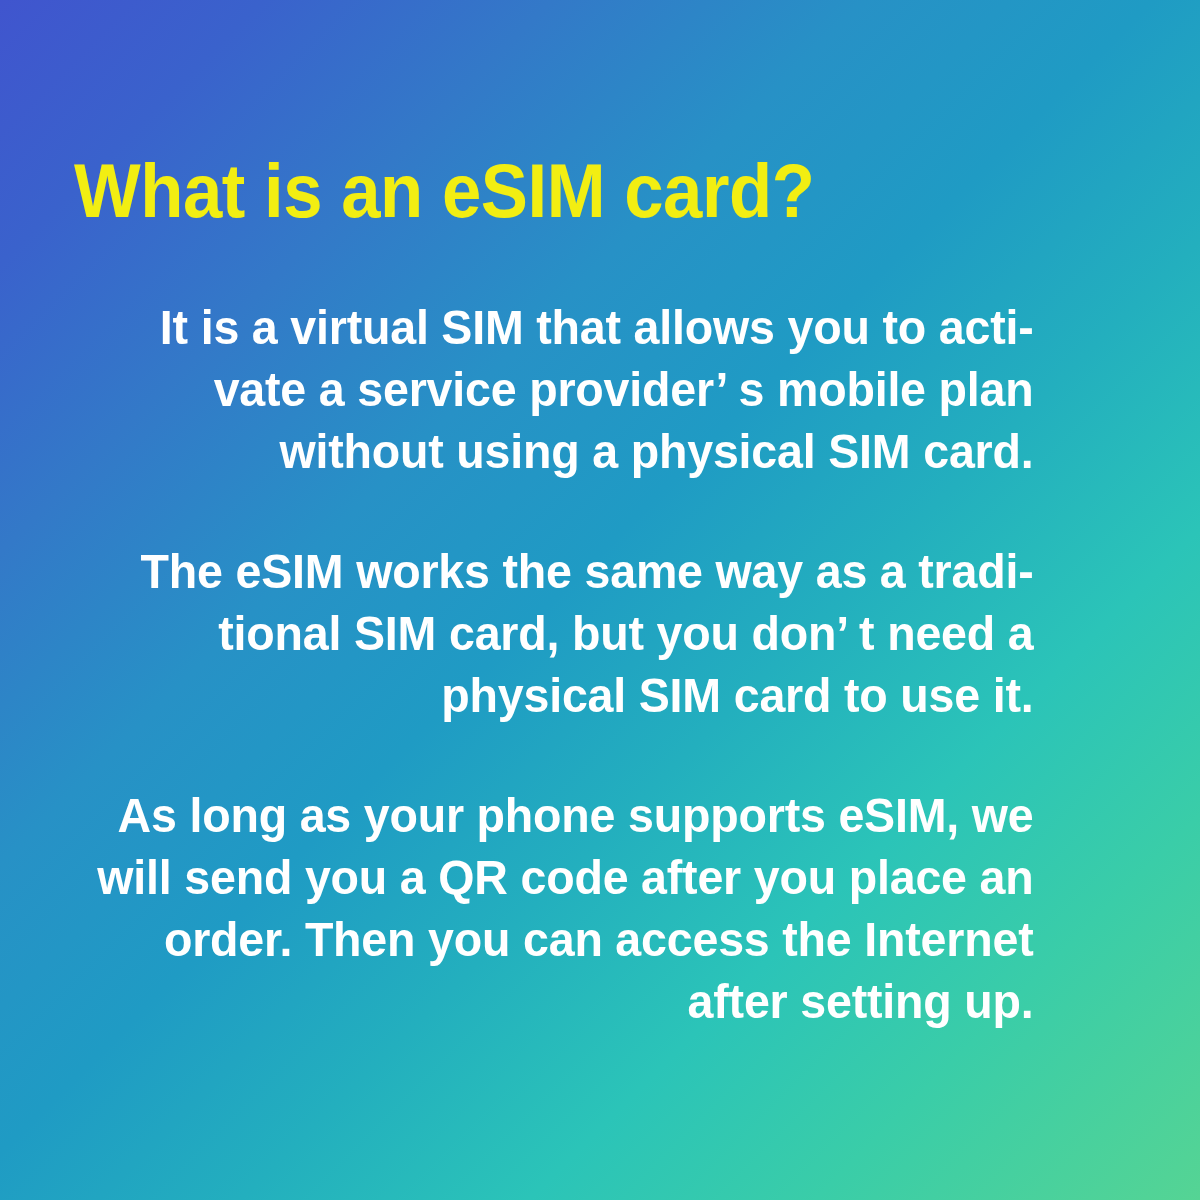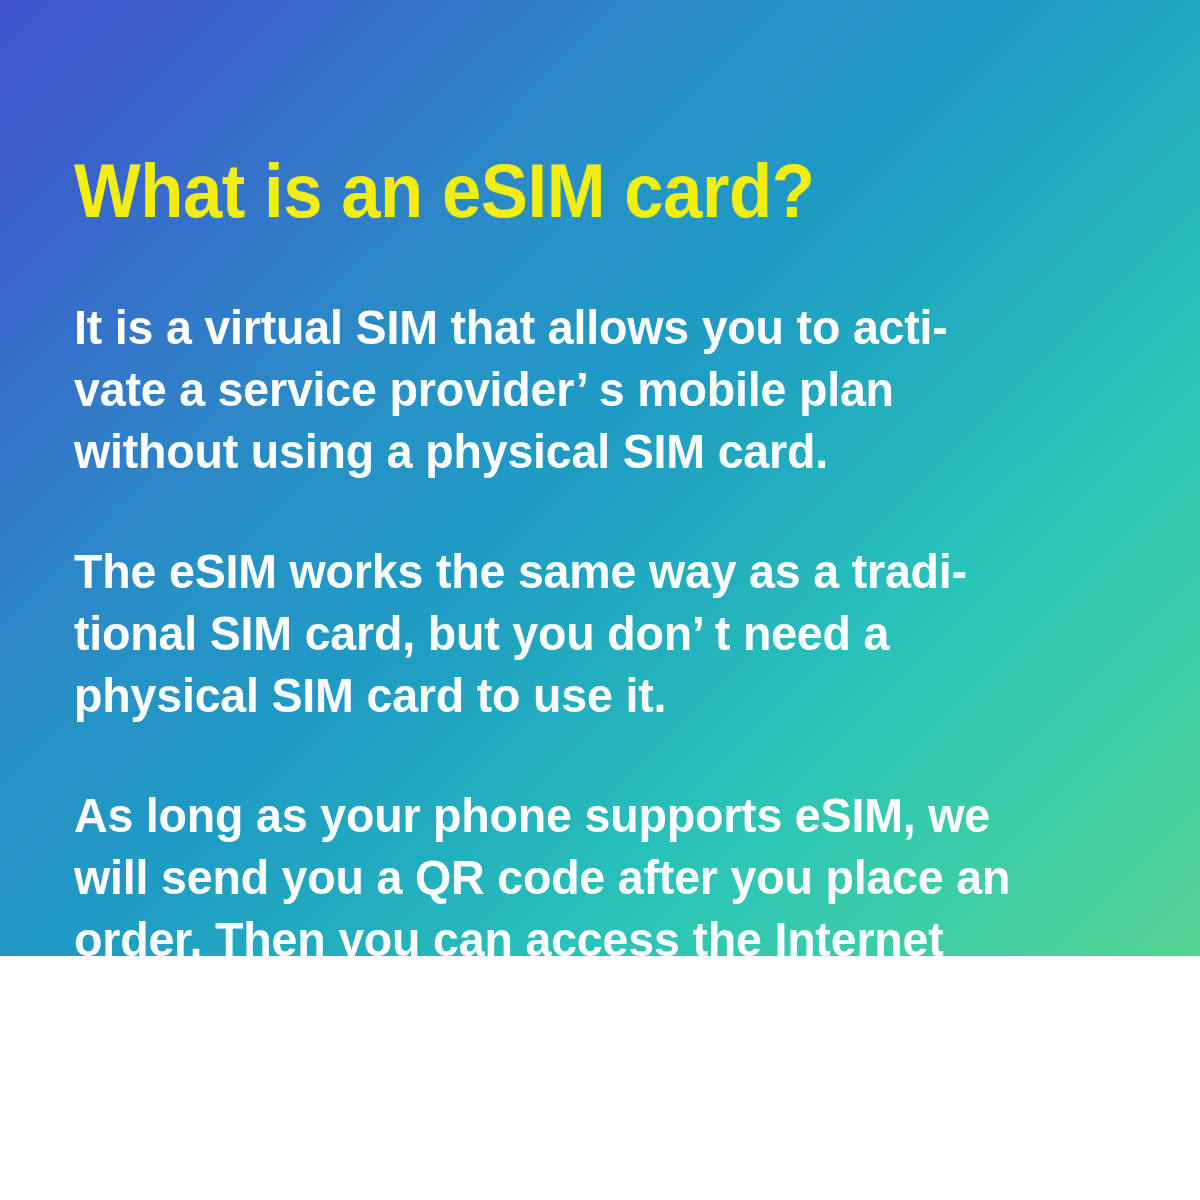--- a/index.html
+++ b/index.html
@@ -10,21 +10,21 @@
   body {
     width: 1200px;
     height: 1200px;
     overflow: hidden;
     font-family: "Liberation Sans", "DejaVu Sans", sans-serif;
   }
 
   #infographic {
     position: relative;
     width: 1200px;
-    height: 956px;
+    height: 1200px;
     box-sizing: border-box;
     
     background:
       linear-gradient(135deg,
         #4055CE 0%,
         #3A62CC 11%,
         #3379C8 23%,
         #2791C6 36%,
         #1F9BC4 48%,
         #23AFBE 60%,
@@ -55,20 +55,21 @@
     transform: scaleX(0.93);
     transform-origin: left center;
     white-space: nowrap;
   }
 
   .body-block {
     position: absolute;
     top: 296px;
     left: 0;
     width: 1010px;
+    text-align: right;
   }
 
   .para {
     margin: 0 0 58px 0;
     padding: 0;
     font-size: 49px;
     line-height: 62px;
     font-weight: bold;
     color: #FFFFFF;
     letter-spacing: -0.2px;

